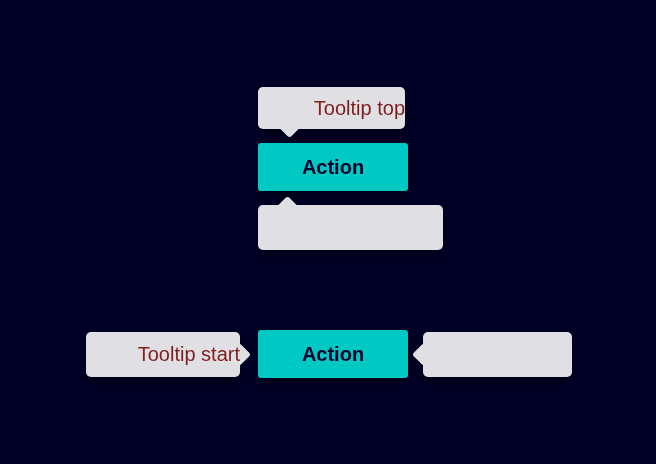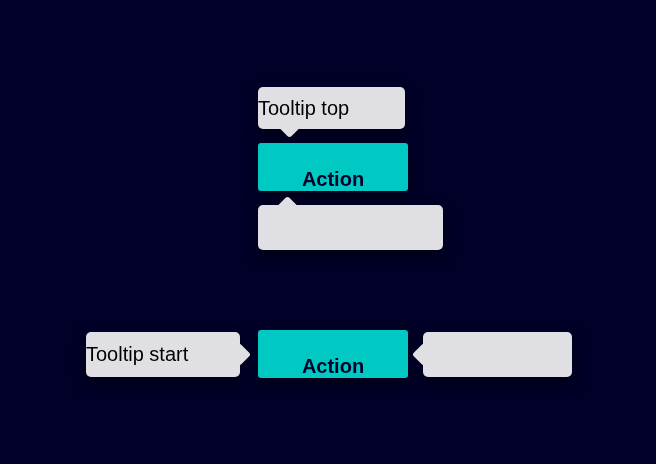--- a/index.html
+++ b/index.html
@@ -13,25 +13,25 @@
     height: 464px;
     background: #000028;
     overflow: hidden;
     font-family: "Liberation Sans", sans-serif;
   }
   .demo-group { display: contents; }
 
   .tooltip {
     position: absolute;
     background: #e0e0e4;
-    color: #000000;
+    color: #7f1d1d;
     border-radius: 5px;
     display: flex;
     align-items: center;
-    justify-content: flex-start;
+    justify-content: flex-end;
     font-size: 20px;
     box-shadow: 0 6px 14px rgba(0,0,0,0.45);
   }
   .tooltip-label {
     position: relative;
     z-index: 2;
     white-space: nowrap;
   }
   .arrow {
     position: absolute;
@@ -49,21 +49,21 @@
   .action-btn {
     position: absolute;
     background: #00c9c4;
     color: #000028;
     border: none;
     border-radius: 3px;
     font-family: "Liberation Sans", sans-serif;
     font-size: 20px;
     font-weight: 700;
     display: flex;
-    align-items: flex-end;
+    align-items: center;
     justify-content: center;
     cursor: pointer;
     padding: 0;
     box-shadow: 0 6px 14px rgba(0,0,0,0.45);
   }
 
   
   #tooltip-top      { left: 258px; top: 87px;  width: 147px; height: 42px; }
   #action-vertical  { left: 258px; top: 143px; width: 150px; height: 48px; }
   #tooltip-bottom   { left: 258px; top: 205px; width: 185px; height: 45px; }

